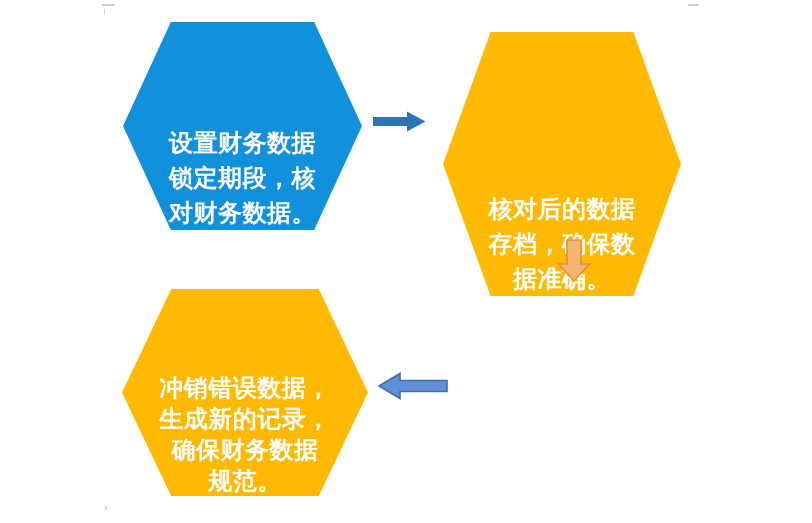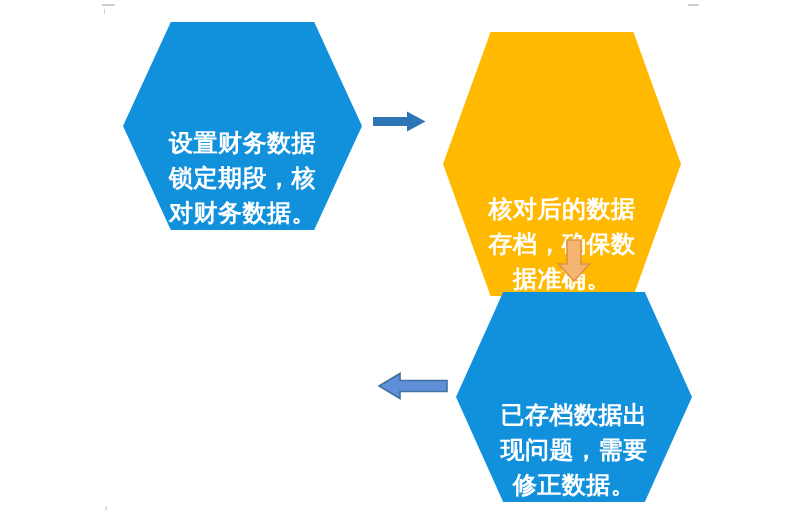--- a/index.html
+++ b/index.html
@@ -50,26 +50,27 @@
 锁定期段，核
 对财务数据。</div>
   </div>
 
   <div id="hex2" class="hex hex-gold">
     <div class="hex-label">核对后的数据
 存档，确保数
 据准确。</div>
   </div>
 
-  <div id="hex3" class="hex hex-blue">
-    <div class="hex-label">已存档数据出
-现问题，需要
-修正数据。</div>
+
+  <div id="hex4" class="hex hex-gold">
+    <div class="hex-label tight">冲销错误数据，
+生成新的记录，
+确保财务数据
+规范。</div>
   </div>
-
 
   <svg id="arrow-right" class="arrow" width="53" height="21" viewBox="0 0 53 21">
     <polygon class="arrow-right-poly" points="0,6 34,6 34,0.5 52.5,10.5 34,20.5 34,15 0,15" fill="#2E75B6"></polygon>
   </svg>
 
   <svg id="arrow-down" class="arrow" width="34" height="43" viewBox="0 0 34 43">
     <polygon class="arrow-down-poly" points="10,1 24,1 24,25 32.5,25 17,42 1.5,25 10,25" fill="#F5B570"></polygon>
   </svg>
 
   <svg id="arrow-left" class="arrow" width="70" height="28" viewBox="0 0 70 28">

